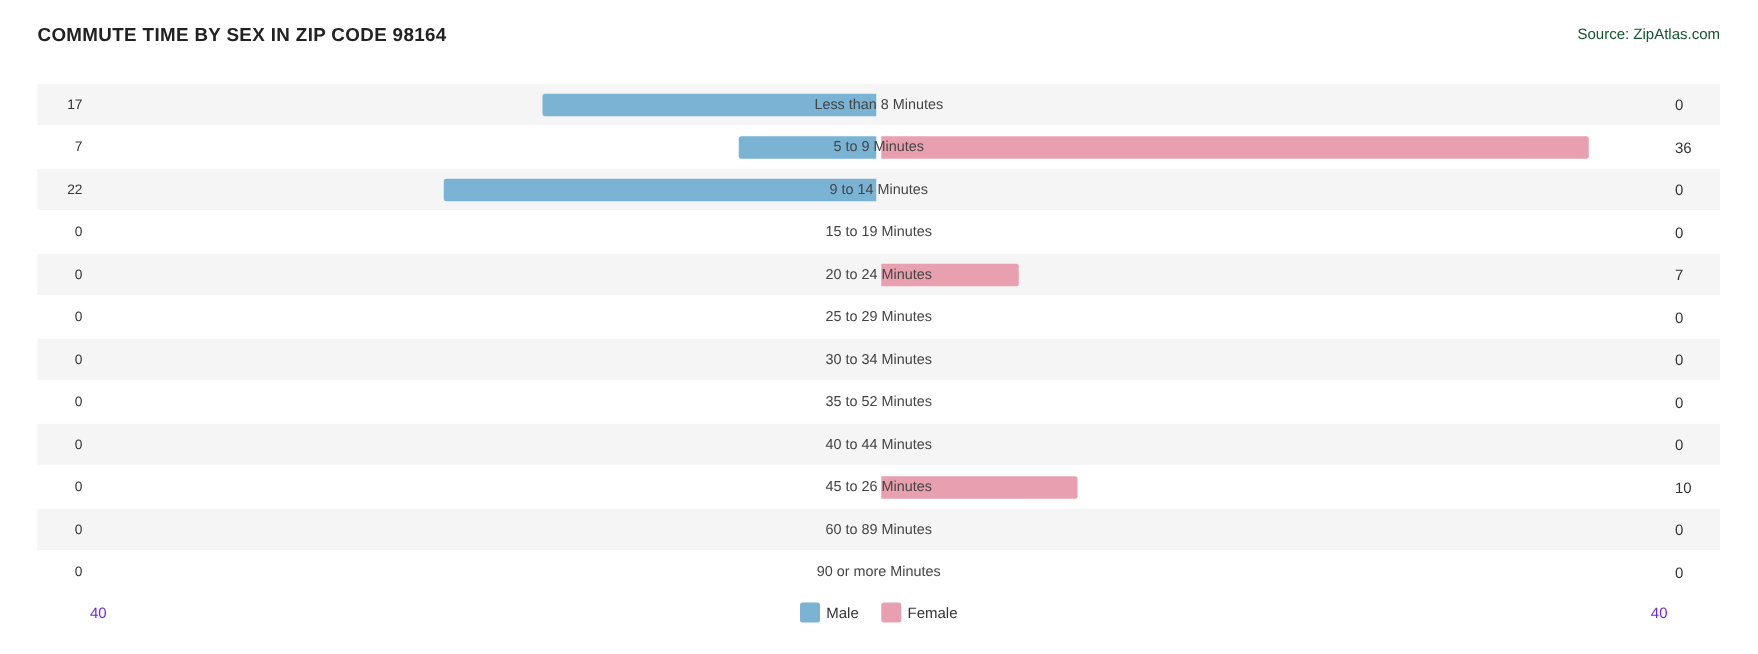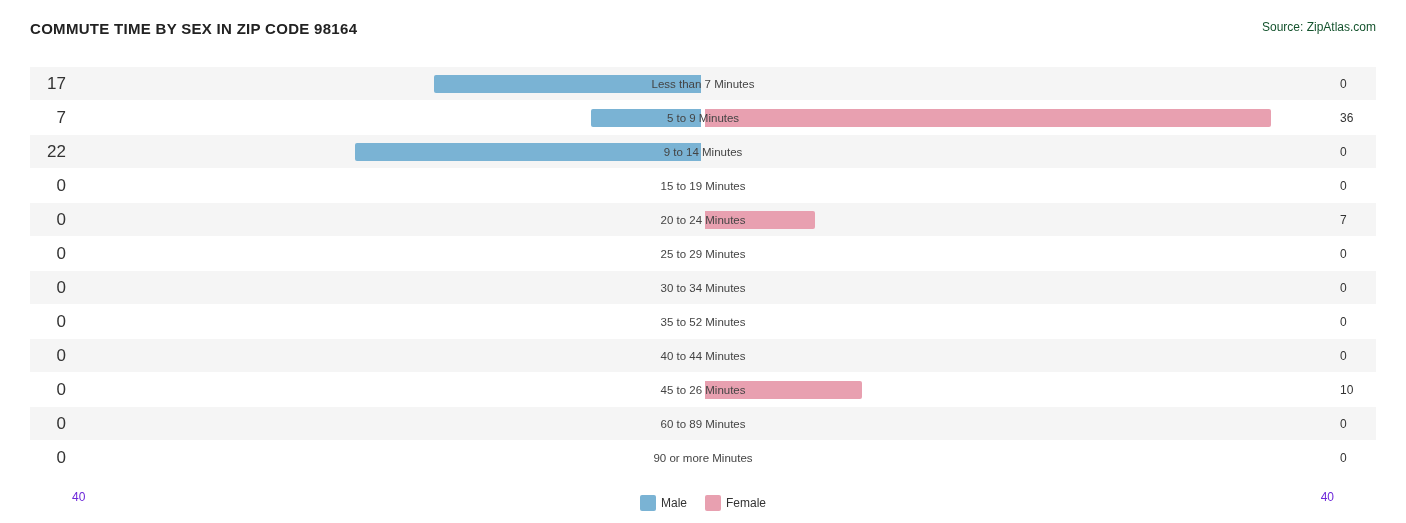--- a/index.html
+++ b/index.html
@@ -39,21 +39,21 @@
     }
     .bar-row:nth-child(odd) {
       background: #f5f5f5;
     }
     .bar-row:nth-child(even) {
       background: #fff;
     }
     .left-val {
       width: 42px;
       text-align: right;
-      font-size: 17px;
+      font-size: 11px;
       color: #333;
       padding-right: 6px;
       flex-shrink: 0;
     }
     .bars-container {
       flex: 1;
       display: flex;
       align-items: center;
       height: 100%;
       position: relative;
@@ -114,21 +114,20 @@
       display: flex;
       justify-content: space-between;
       align-items: center;
       margin-top: 8px;
       padding: 0 42px;
     }
     .legend-items {
       display: flex;
       gap: 18px;
       align-items: center;
-      margin-top: 13px;
     }
     .legend-item {
       display: flex;
       align-items: center;
       gap: 5px;
       font-size: 12px;
       color: #333;
     }
     .legend-swatch {
       width: 16px;
@@ -151,21 +150,21 @@
 
   <div class="chart-area" id="chart-area">
 
   <div class="bar-row">
       <div class="left-val">17</div>
       <div class="bars-container">
         <div class="male-bar-wrap">
           <div class="male-bar" style="width:42.5%;">
           </div>
         </div>
-        <div class="label-center">Less than 7 Minutes</div>
+        <div class="label-center">Less than 8 Minutes</div>
         <div class="female-bar-wrap">
           <div class="female-bar" style="width:0%;">
           </div>
         </div>
       </div>
       <div class="right-val">0</div>
     </div>
       <div class="bar-row">
       <div class="left-val">7</div>
       <div class="bars-container">

